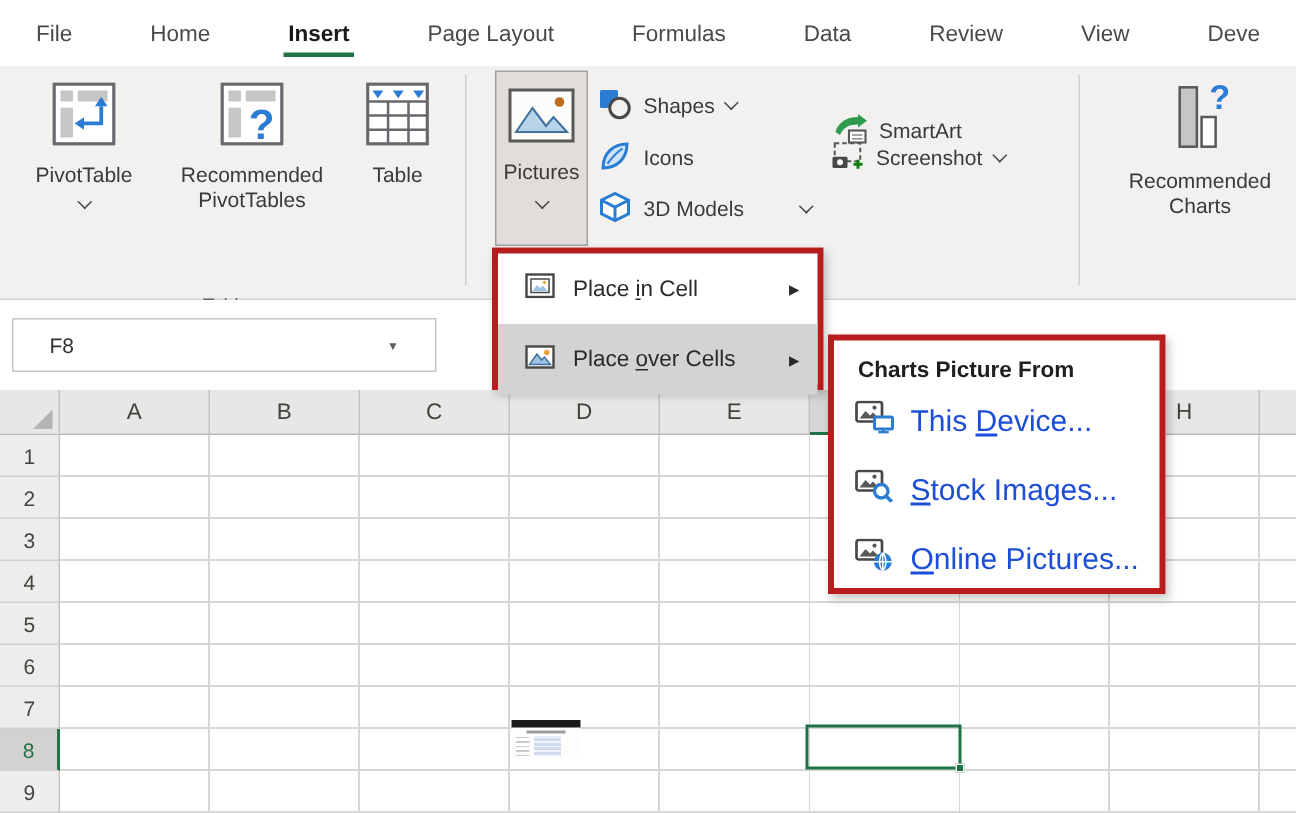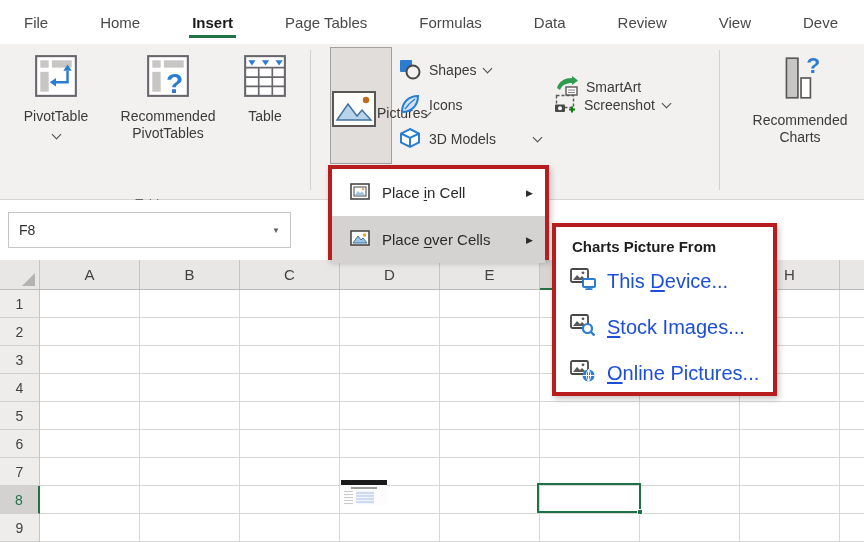--- a/index.html
+++ b/index.html
@@ -20,29 +20,29 @@
     border-bottom:1px solid #d8d6d4; }
   .divider { position:absolute; top:6px; width:1px; height:140px; background:#d2d0ce; }
   .bigbtn { position:absolute; top:3px; display:flex; flex-direction:column; align-items:center;
     font-size:14px; color:#3b3a39; line-height:17px; text-align:center; padding-top:6px; cursor:default; }
   .bigbtn .lbl { margin-top:5px; }
   .grp-label { position:absolute; top:131px; font-size:13px; color:#696764; text-align:center;margin-top:21px; }
   .chev { display:inline-block; width:7px; height:7px; border-right:1.6px solid #4a4947;
     border-bottom:1.6px solid #4a4947; transform:rotate(45deg); margin-top:-3px; }
   .bigbtn .chev { margin-top:6px; }
   .pictures-btn { position:absolute; left:330px; top:3px; width:62px; height:117px;
-    background:#e0ddda; border:1px solid #a3a19f; display:flex; flex-direction:row;
+    background:#e0ddda; border:1px solid #a3a19f; display:flex; flex-direction:column;
     align-items:center; padding-top:9px; font-size:14px; color:#3b3a39; }
   .pictures-btn .lbl { margin-top:6px; }
   .smallbtn { position:absolute; display:flex; align-items:center; gap:8px; height:26px;
     font-size:14px; color:#3b3a39; cursor:default; }
   
   .fbar { position:absolute; left:0; top:200px; width:864px; height:60px; background:#fff; }
   .namebox { position:absolute; left:8px; top:12px; width:283px; height:36px; background:#fff;
-    border:1px solid #c8c6c4; display:flex; align-items:center; padding:0 10px; font-size:14px; color:#323130; }
+    border:1px solid #c8c6c4; display:flex; align-items:center; padding:0 24px; font-size:14px; color:#323130; }
   .namebox .arr { margin-left:auto; font-size:8px; color:#5f5e5c; }
   
   .colheads { position:absolute; left:0; top:260px; width:864px; height:30px; background:#e9e7e5;
     border-bottom:1px solid #bdbbb9; }
   .corner { position:absolute; left:0; top:0; width:40px; height:29px; background:#e9e7e5;
     border-right:1px solid #c6c4c2; }
   .corner .tri { position:absolute; right:4px; bottom:3px; width:0; height:0;
     border-bottom:13px solid #b5b3b1; border-left:13px solid transparent; }
   .colhead { position:absolute; top:0; width:100px; height:29px; display:flex; align-items:center;
     justify-content:center; font-size:15px; color:#43423f; border-right:1px solid #c6c4c2; }
@@ -87,21 +87,21 @@
 
 <div id="app">
 
   <div class="tabbar">
     <div class="tab">File</div>
     <div class="tab">Home</div>
     <div class="tab active">
       <span>Insert</span>
       <div class="tab-underline"></div>
     </div>
-    <div class="tab">Page Tables</div>
+    <div class="tab">Page Layout</div>
     <div class="tab">Formulas</div>
     <div class="tab">Data</div>
     <div class="tab">Review</div>
     <div class="tab">View</div>
     <div class="tab">Deve</div>
   </div>
 
   <div class="ribbon">
 
     <div class="bigbtn" style="left:10px; width:92px;">

